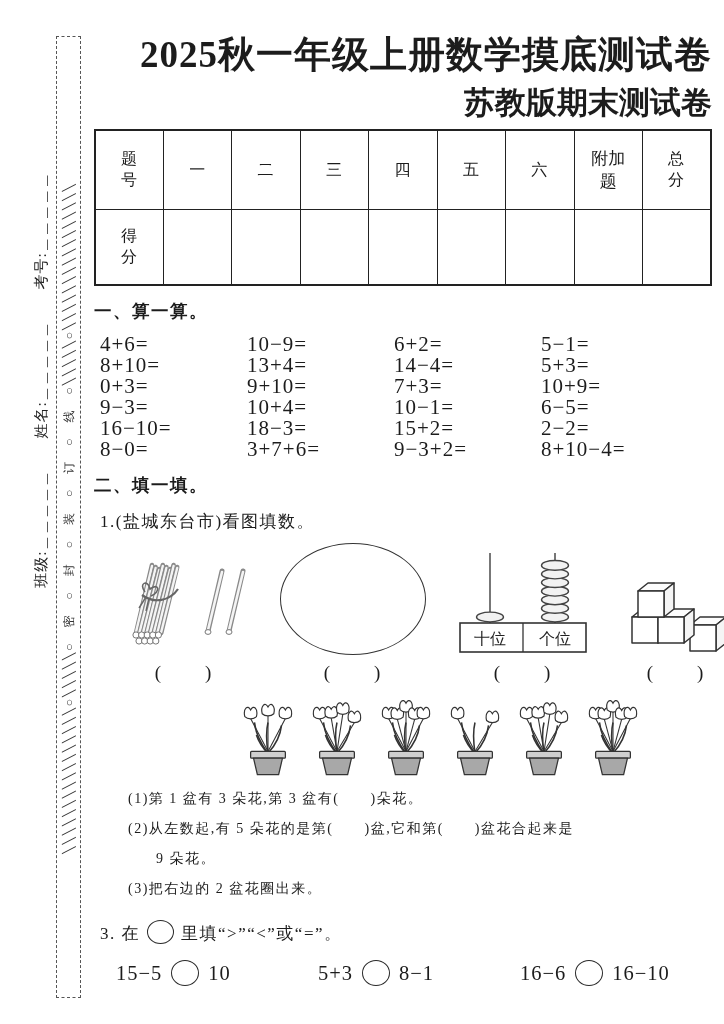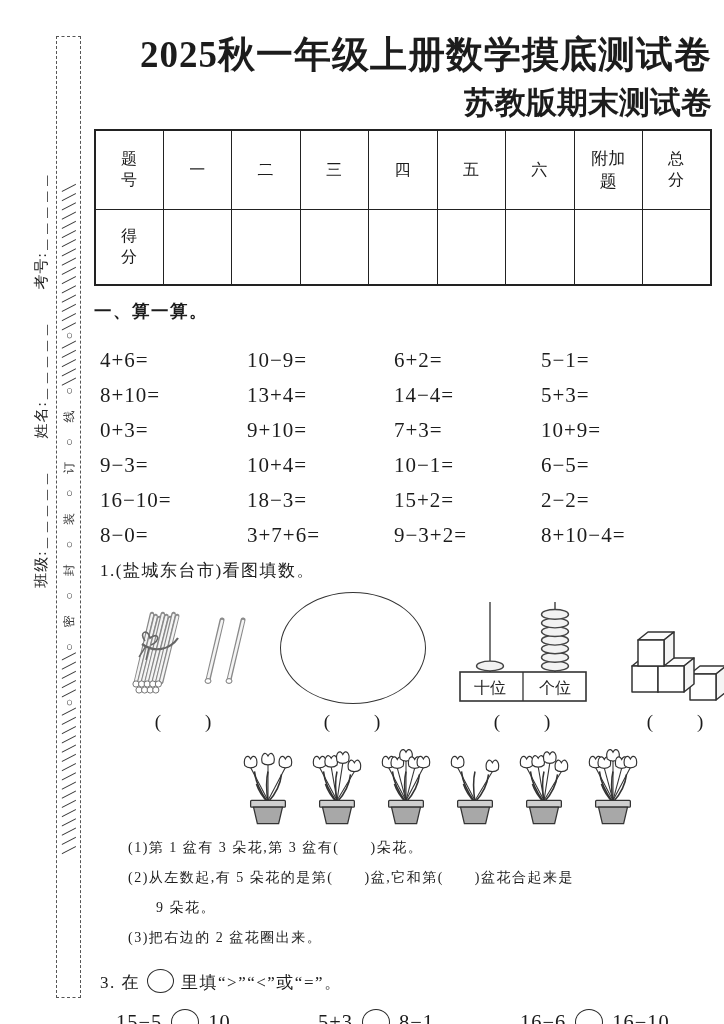--- a/index.html
+++ b/index.html
@@ -41,21 +41,21 @@
     border:1.5px solid #222;height:29px;text-align:center;
     font-size:16px;padding:16px;letter-spacing:1px;overflow:hidden;
   }
   table.score td.small-col{font-size:17px;letter-spacing:0}
   .sec-h{
     font-family:Liberation Mono, monospace;
     font-weight:bold;font-size:17.5px;margin:13px 0 0;letter-spacing:1.5px;
   }
   .problems{
     display:grid;grid-template-columns:147px 147px 147px 1fr;
-    row-gap:14px;margin:27px 0 0 6px;font-size:21px;letter-spacing:1px;
+    margin:11px 0 0 6px;font-size:21px;letter-spacing:1px;
   }
   .problems span{line-height:21px}
   .q-line{font-size:17px;margin:13px 0 0 6px;letter-spacing:1.5px}
   
   .figures{display:flex;align-items:flex-end;margin:10px 0 0 26px;gap:32px}
   .fig{display:flex;flex-direction:column;align-items:center}
   .fig .blank{font-size:19px;margin-top:5px;letter-spacing:2px;white-space:pre}
   .oval{width:146px;height:112px;border:1.6px solid #333;border-radius:50%;box-sizing:border-box}
   svg text{font-family:"Liberation Serif","DejaVu Serif",serif}
   
@@ -134,20 +134,21 @@
       <span>16−10=</span>
       <span>18−3=</span>
       <span>15+2=</span>
       <span>2−2=</span>
       <span>8−0=</span>
       <span>3+7+6=</span>
       <span>9−3+2=</span>
       <span>8+10−4=</span>
     </div>
 
+  <div class="sec-h">二、填一填。</div>
   <div class="q-line">1.(盐城东台市)看图填数。</div>
 
   <div class="figures">
 
     <div class="fig">
       <svg width="128" height="96" viewBox="0 0 128 96">
         <g id="bundle">
             <line x1="16" y1="74" x2="32" y2="6" stroke="#8a8a8a" stroke-width="4.6" stroke-linecap="round"></line>
             <line x1="16" y1="73" x2="32" y2="7" stroke="#f4f4f4" stroke-width="2.4" stroke-linecap="round"></line>
             <line x1="19.6" y1="74" x2="35.6" y2="8" stroke="#8a8a8a" stroke-width="4.6" stroke-linecap="round"></line>

